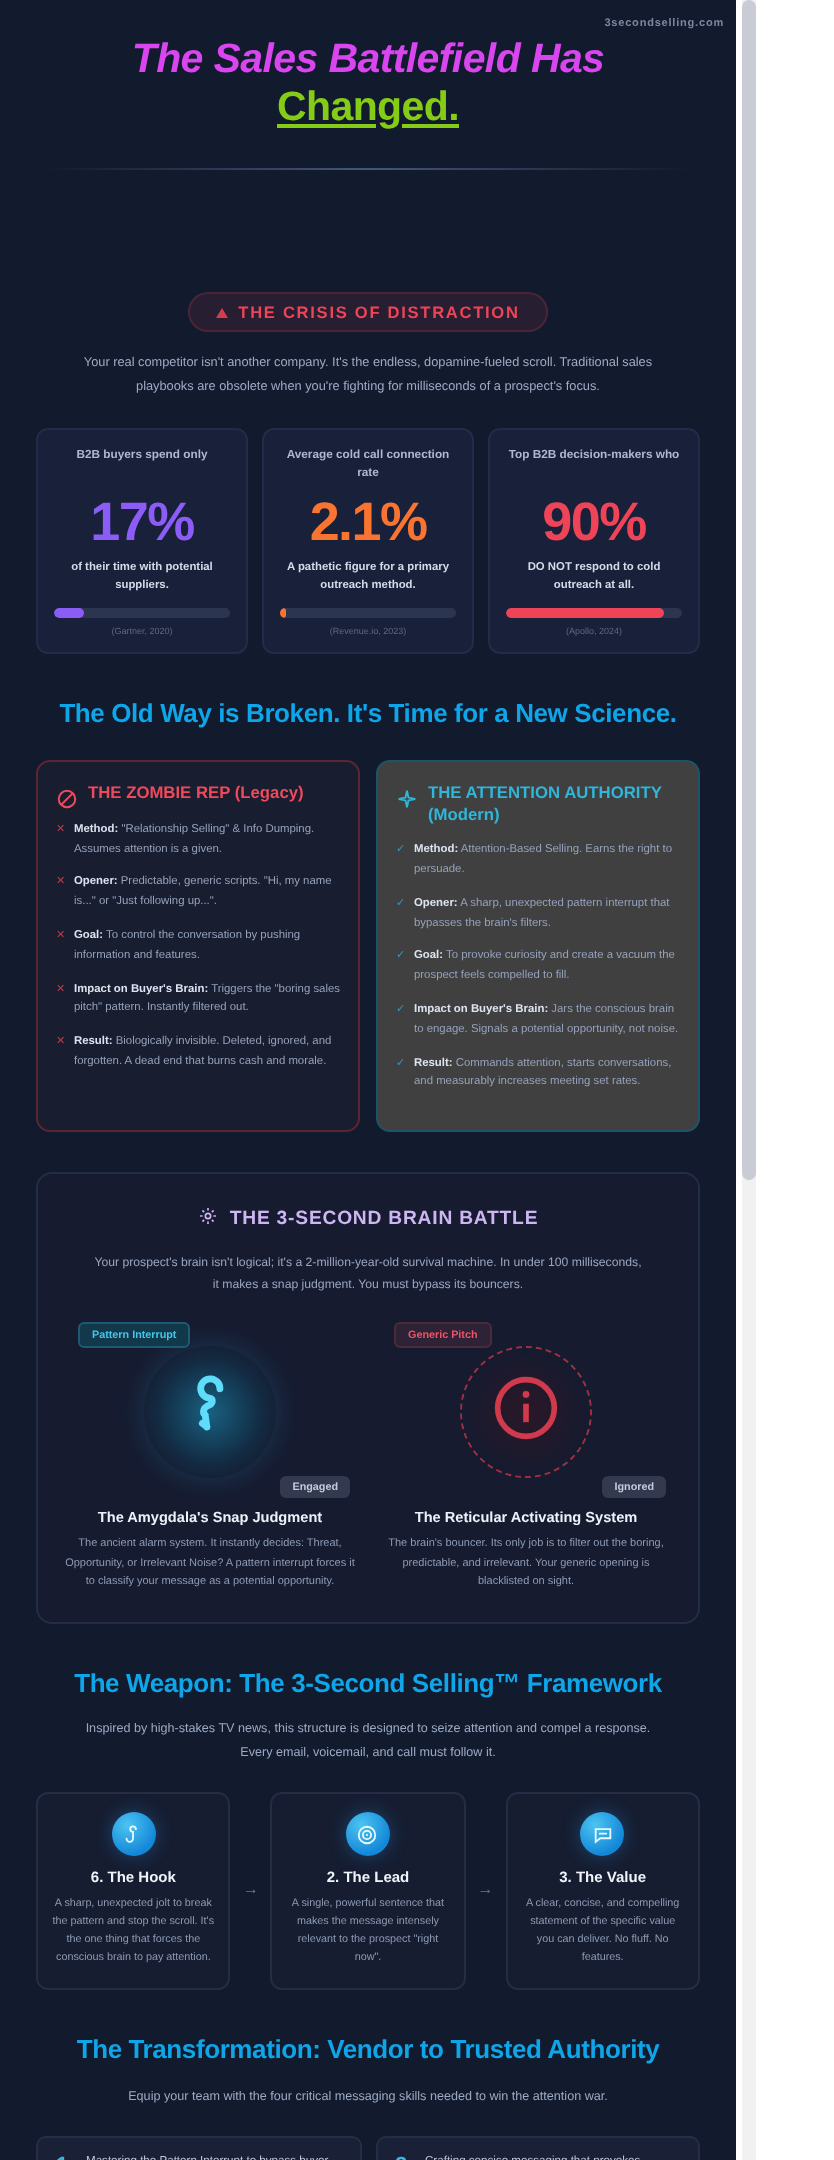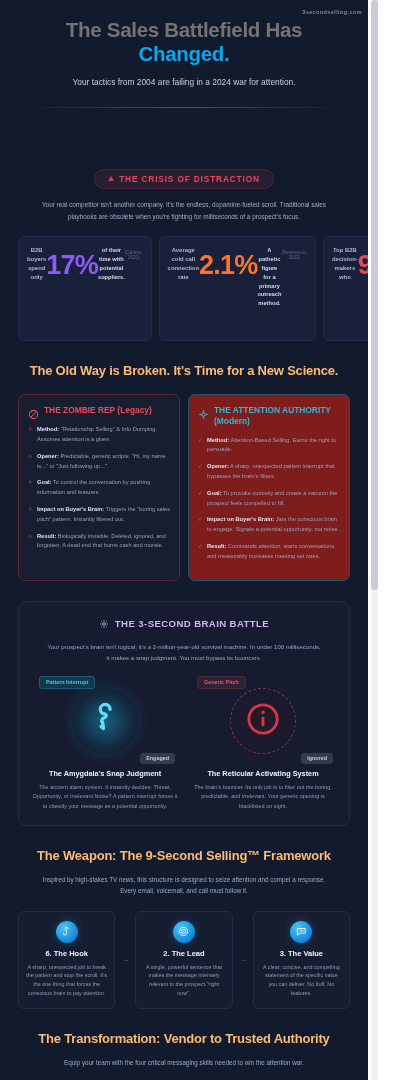--- a/index.html
+++ b/index.html
@@ -55,21 +55,21 @@
 
   
   .hero { padding: 18px 22px 0; text-align: center; }
   .hero h1 {
     font-size: 20.5px;
     line-height: 1.18;
     font-weight: bold;
     color: #38b6e8;
     letter-spacing: -.3px;
   }
-  .hero h1 .l2 { display: block; color: #0ea5e9; }
+  .hero h1 .l2 { display: block; color: #84cc16; text-decoration: underline; }
   .hero .sub {
     margin-top: 10px;
     font-size: 8.4px;
     color: #c6cfe0;
     line-height: 1.5;
   }
   .divider {
     margin: 18px 22px 0;
     height: 1px;
     background: linear-gradient(90deg, rgba(90,110,150,0) 0%, rgba(120,145,190,.5) 50%, rgba(90,110,150,0) 100%);
@@ -115,20 +115,21 @@
   }
   .stat {
     flex: 1;
     background: #18203a;
     border: 1px solid #222c48;
     border-radius: 6px;
     padding: 9px 8px 8px;
     text-align: center;
     min-height: 105px;
     display: flex;
+    flex-direction: column;
     justify-content: space-between;
   }
   .stat .lbl {
     font-size: 5.9px;
     font-weight: bold;
     color: #aeb9cf;
     line-height: 1.5;
     min-height: 18px;
   }
   .stat .big {
@@ -158,21 +159,21 @@
     font-size: 4.5px;
     color: #5d6880;
   }
 
   
   .sec-title {
     padding: 22px 20px 0;
     text-align: center;
     font-size: 13px;
     font-weight: bold;
-    color: #fdba74;
+    color: #0ea5e9;
     line-height: 1.3;
     letter-spacing: -.2px;
   }
   .sec-sub {
     padding: 9px 36px 0;
     text-align: center;
     font-size: 6.3px;
     line-height: 1.8;
     color: #9babc4;
   }
@@ -183,21 +184,21 @@
     gap: 8px;
     padding: 14px 18px 0;
   }
   .cc {
     flex: 1;
     border-radius: 7px;
     padding: 10px 9px 11px;
     background: #161d33;
   }
   .cc.legacy { border: 1px solid #5d2533; background: #181d30; }
-  .cc.modern { border: 1px solid #1d5566; background: #7f1d1d; }
+  .cc.modern { border: 1px solid #1d5566; background: #404040; }
   .cc-head {
     display: flex;
     align-items: flex-start;
     gap: 5px;
     margin-bottom: 8px;
   }
   .cc-head .ico {
     width: 11px; height: 11px;
     flex: 0 0 11px;
     margin-top: 1px;
@@ -388,24 +389,23 @@
 </head>
 <body>
 
 <div class="page">
   <div class="canvas">
 
     <div class="watermark">3secondselling.com</div>
 
     <div class="hero">
       <h1>
-        <span style="color: #737373;">The Sales Battlefield Has</span>
+        <span style="color: #d946ef; font-style: italic;">The Sales Battlefield Has</span>
         <span class="l2">Changed.</span>
       </h1>
-      <div class="sub">Your tactics from 2004 are failing in a 2024 war for attention.</div>
     </div>
     <div class="divider"></div>
 
     <div class="crisis">
       <div class="pill">
         <span class="tri"></span>
         <span class="t">THE CRISIS OF DISTRACTION</span>
       </div>
       <p>Your real competitor isn't another company. It's the endless, dopamine-fueled scroll. Traditional sales playbooks are obsolete when you're fighting for milliseconds of a prospect's focus.</p>
     </div>
@@ -552,21 +552,21 @@
               </span>
             </div>
             <span class="tag grey br">Ignored</span>
           </div>
           <h4>The Reticular Activating System</h4>
           <p>The brain's bouncer. Its only job is to filter out the boring, predictable, and irrelevant. Your generic opening is blacklisted on sight.</p>
         </div>
       </div>
     </div>
 
-    <div class="sec-title">The Weapon: The 9-Second Selling™ Framework</div>
+    <div class="sec-title">The Weapon: The 3-Second Selling™ Framework</div>
     <div class="sec-sub">Inspired by high-stakes TV news, this structure is designed to seize attention and compel a response. Every email, voicemail, and call must follow it.</div>
     <div class="steps">
       <div class="step">
         <div class="circ">
           <svg viewBox="0 0 24 24" width="11" height="11" fill="none" stroke="#eaf8ff" stroke-width="2" stroke-linecap="round">
             <path d="M15 5.5a3 3 0 1 0-3 3v7.5a3.5 3.5 0 0 1-7 0"></path>
               <circle cx="15" cy="5.5" r="1.1" fill="#eaf8ff" stroke="none"></circle>
           </svg>
         </div>
         <h4>6. The Hook</h4>

